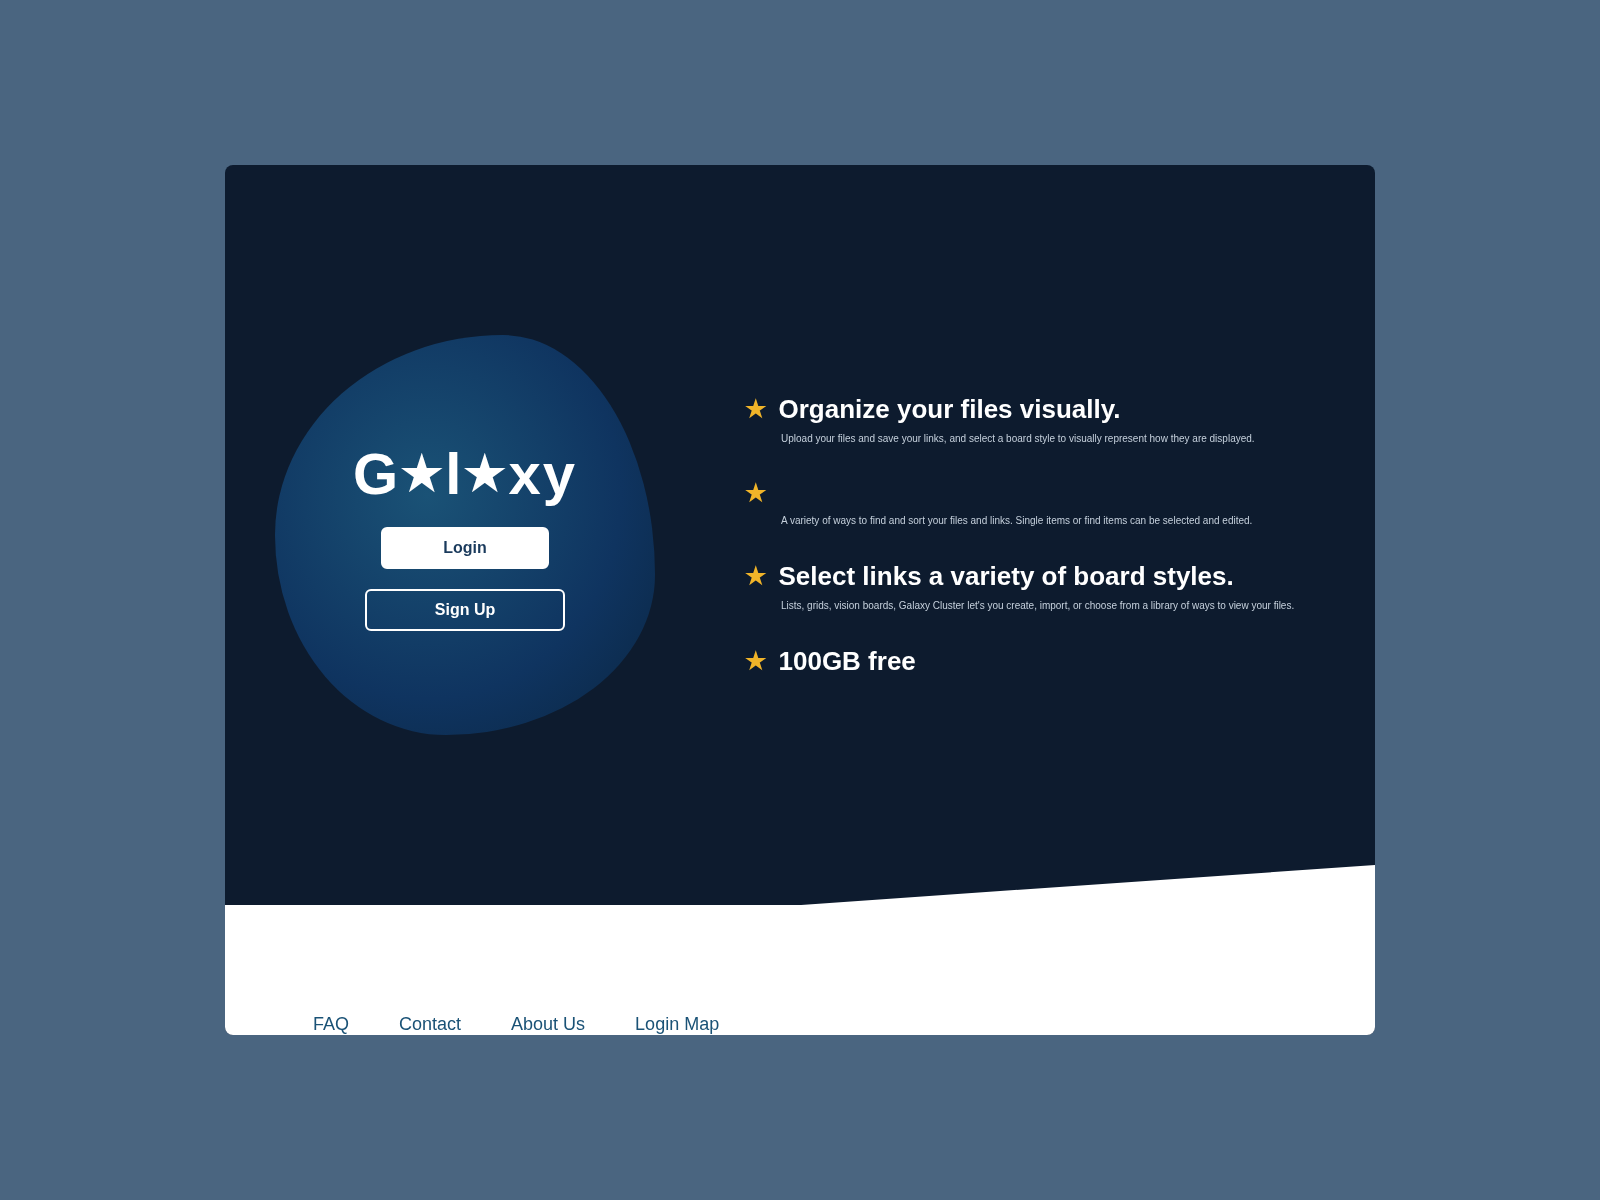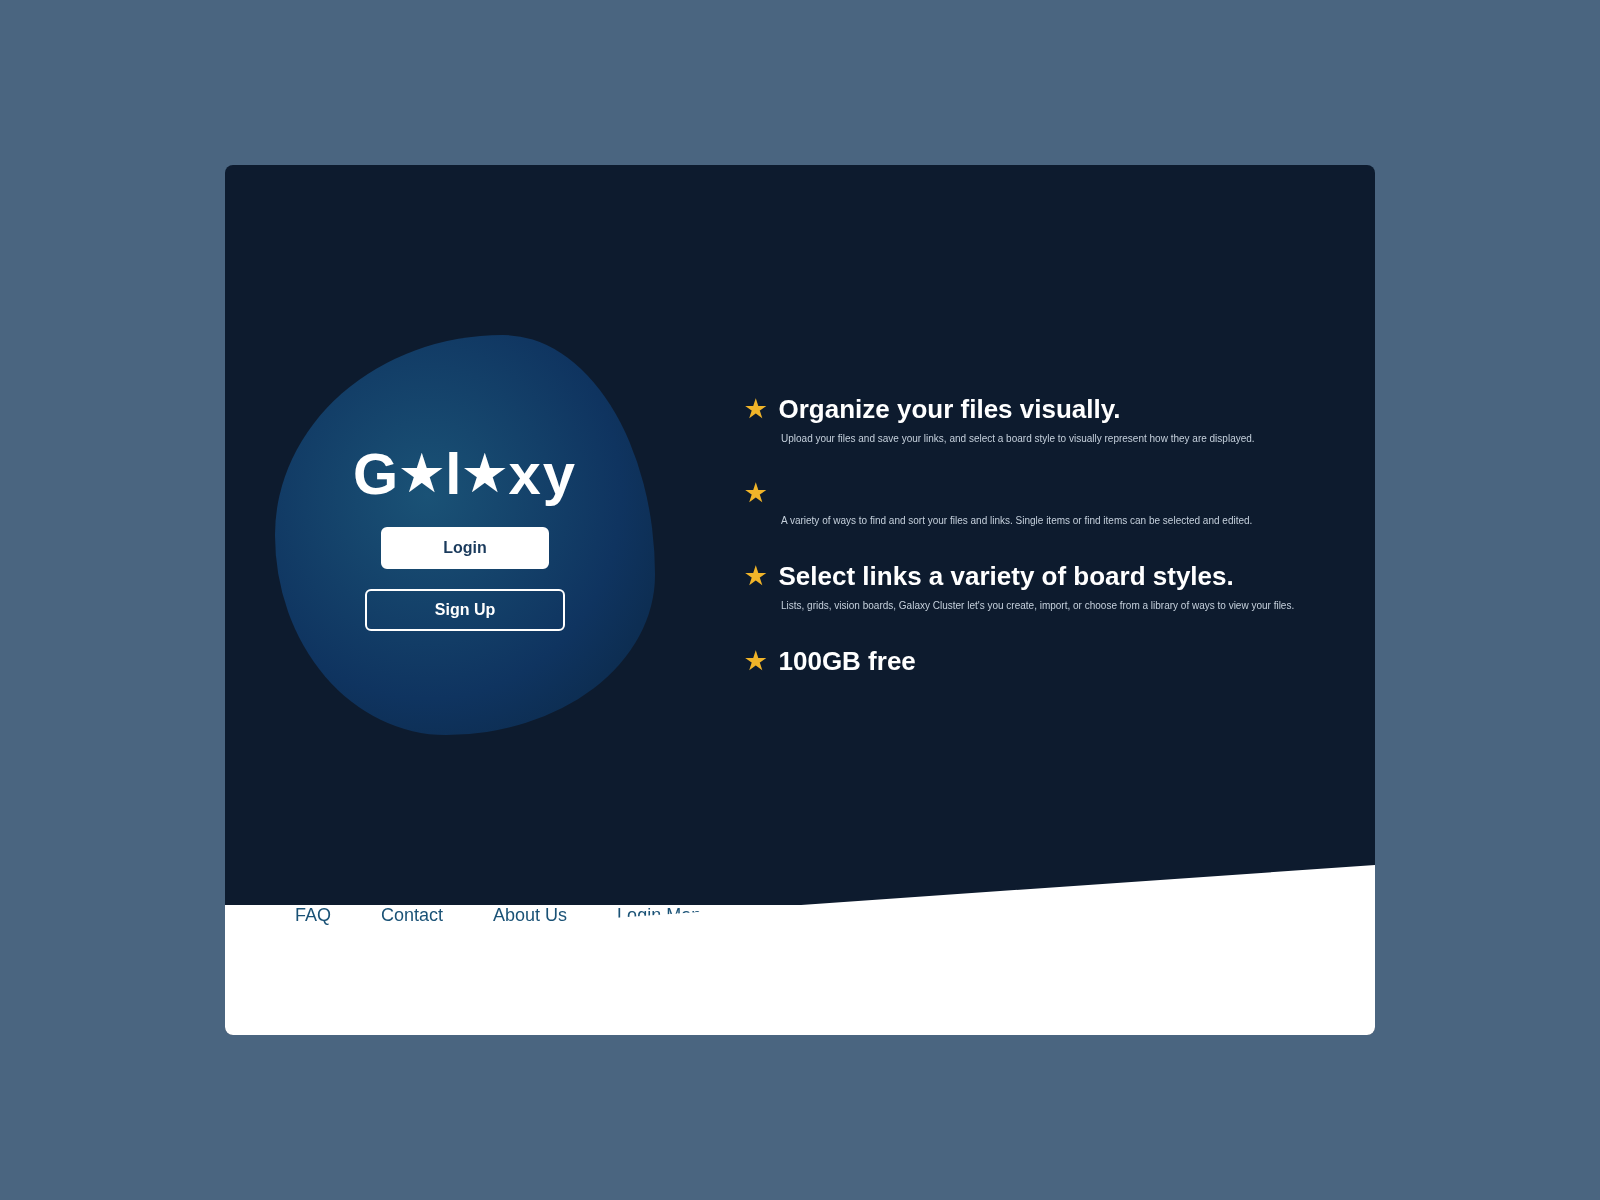--- a/index.html
+++ b/index.html
@@ -135,22 +135,22 @@
       font-size: 10px;
       line-height: 1.6;
       margin-left: 36px;
     }
 
     
     .footer {
       background: #ffffff;
       height: 130px;
       display: flex;
-      align-items: flex-start;
-      padding: 0 70px;
+      align-items: flex-end;
+      padding: 0 88px;
       position: relative;
       flex-shrink: 0;
     }
 
     .footer::before {
       content: '';
       position: absolute;
       top: -40px;
       left: 0;
       right: 0;

